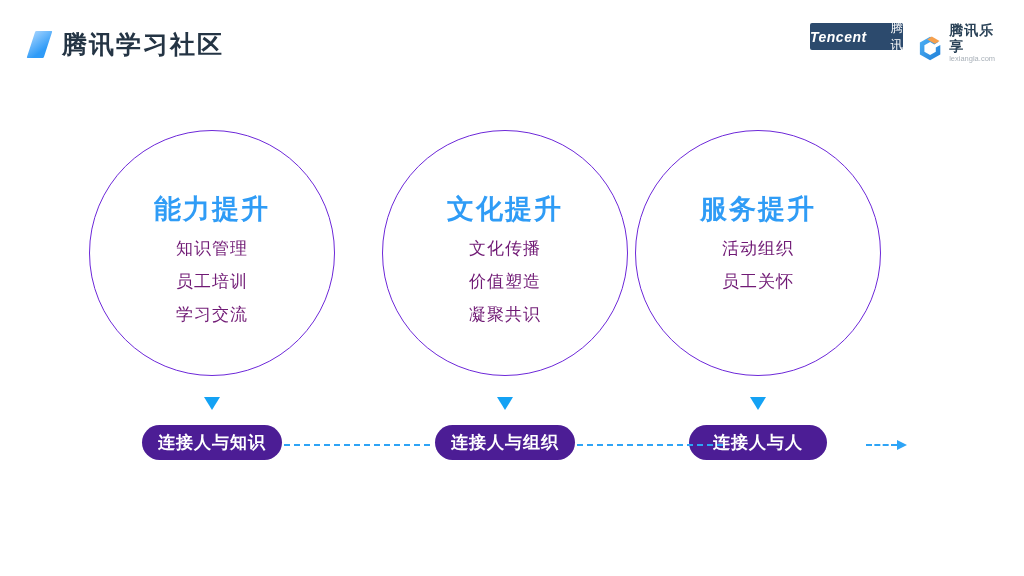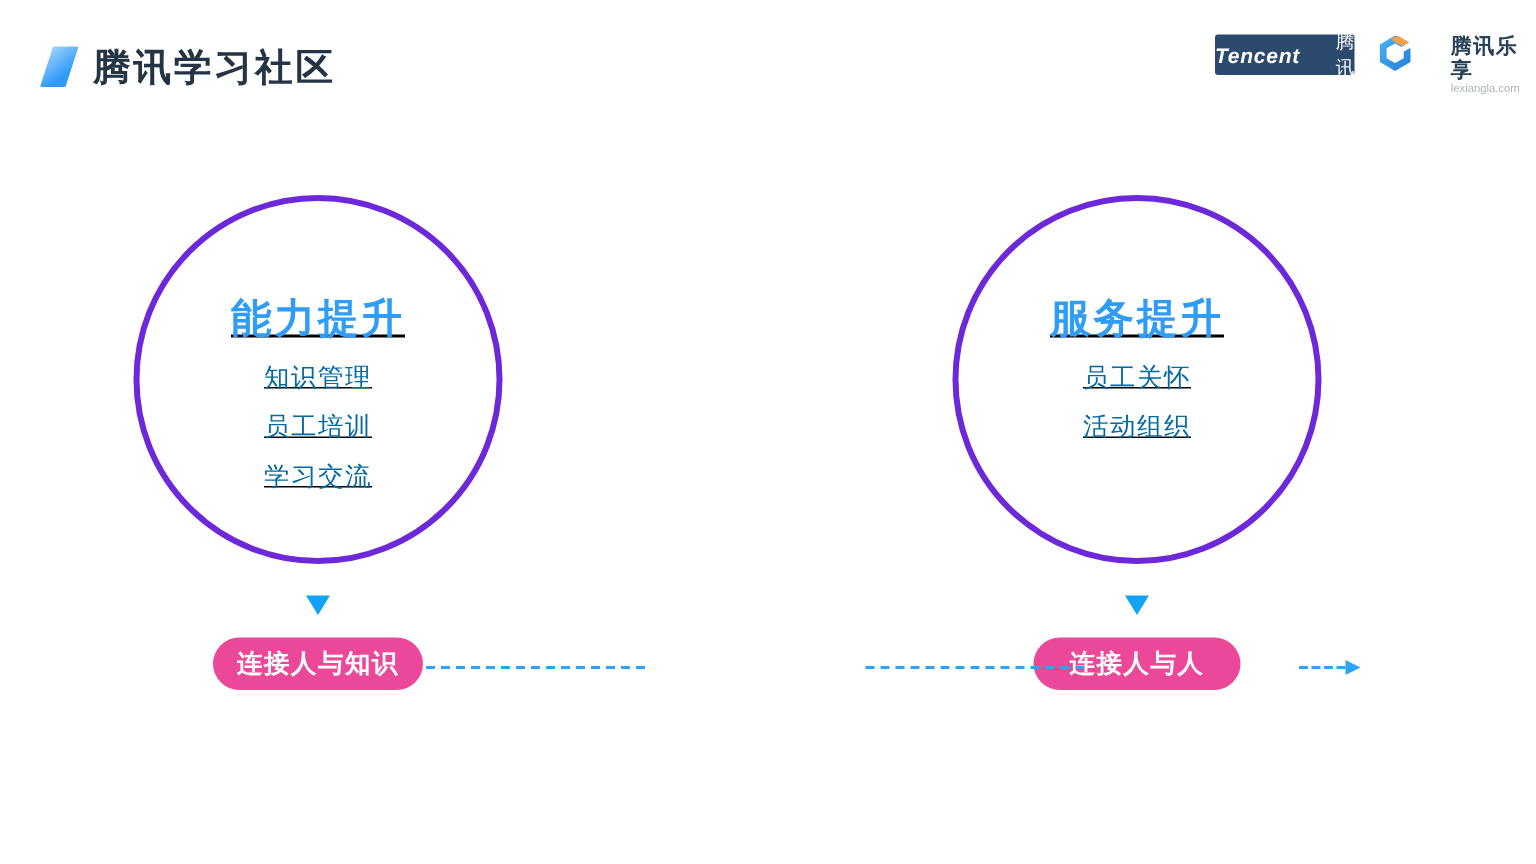--- a/index.html
+++ b/index.html
@@ -44,72 +44,71 @@
     justify-content: center;
     gap: 17px;
     color: #ffffff;
   }
   .tencent-en { font-size: 14px; font-weight: 700; font-style: italic; letter-spacing: 0.5px; }
   .tencent-cn { font-size: 12.5px; font-weight: 400; text-align: right; }
   .lexiang-logo {
     position: absolute;
     left: 917px; top: 20px;
     display: flex;
-    align-items: flex-start;
-    gap: 24px;
+    align-items: flex-end;
+    gap: 6px;
   }
   .lexiang-icon { width: 31px; height: 31px; display: block; }
   .lexiang-text { display: flex; flex-direction: column; padding-top: 2px; }
   .lexiang-name { font-size: 14px; font-weight: 700; color: #2a4257; letter-spacing: 1px; line-height: 16px; }
   .lexiang-domain { font-size: 7.5px; color: #a9b1b9; line-height: 10px; }
 
   
   .pillar {
     position: absolute;
     top: 130px;
     width: 246px;
     text-align: center;
   }
   .pillar.p1 { left: 89px; }
   .pillar.p2 { left: 382px; }
   .pillar.p3 { left: 635px; }
   .circle {
     width: 246px; height: 246px;
-    border: 4px solid #6d28d9;
+    border: 1px solid #6d28d9;
     border-radius: 50%;
     padding-top: 60px;
-    text-decoration: underline;
   }
   .circle-heading {
     font-size: 27px;
     font-weight: 700;
     letter-spacing: 2px;
     color: #2f9cf6;
     margin-bottom: 9px;
   }
   .circle-item {
     display: block;
     margin-top: 10px;
     font-size: 17px;
     line-height: 23px;
     letter-spacing: 1px;
-    color: #0369a1;
+    color: #701a75;
   }
   .tri {
     width: 0; height: 0;
     margin: 21px auto 0;
     border-left: 8px solid transparent;
     border-right: 8px solid transparent;
     border-top: 13px solid #14a2f4;
   }
   .pill {
     margin: 15px auto 0;
     width: 140px; height: 35px;
     border-radius: 18px;
-    background: #ec4899;
+    background: #4c1d95;
     color: #ffffff;
     font-size: 17px;
     font-weight: 700;
     letter-spacing: 1px;
     line-height: 35px;
   }
   .pillar.p3 .pill { width: 138px; }
 
   
   .dash {
@@ -164,26 +163,36 @@
     <div class="circle">
       <div class="circle-heading">能力提升</div>
       <span class="circle-item">知识管理</span>
       <span class="circle-item">员工培训</span>
       <span class="circle-item">学习交流</span>
     </div>
     <div class="tri"></div>
     <div class="pill">连接人与知识</div>
   </section>
 
+  <section class="pillar p2">
+    <div class="circle">
+      <div class="circle-heading">文化提升</div>
+      <span class="circle-item">文化传播</span>
+      <span class="circle-item">价值塑造</span>
+      <span class="circle-item">凝聚共识</span>
+    </div>
+    <div class="tri"></div>
+    <div class="pill">连接人与组织</div>
+  </section>
 
   <section class="pillar p3">
     <div class="circle">
       <div class="circle-heading">服务提升</div>
+      <span class="circle-item">活动组织</span>
       <span class="circle-item">员工关怀</span>
-      <span class="circle-item">活动组织</span>
     </div>
     <div class="tri"></div>
     <div class="pill">连接人与人</div>
   </section>
 
   <div class="dash d1"></div>
   <div class="dash d2"></div>
   <div class="dash d3"></div>
   <div class="arrow-head"></div>
 

